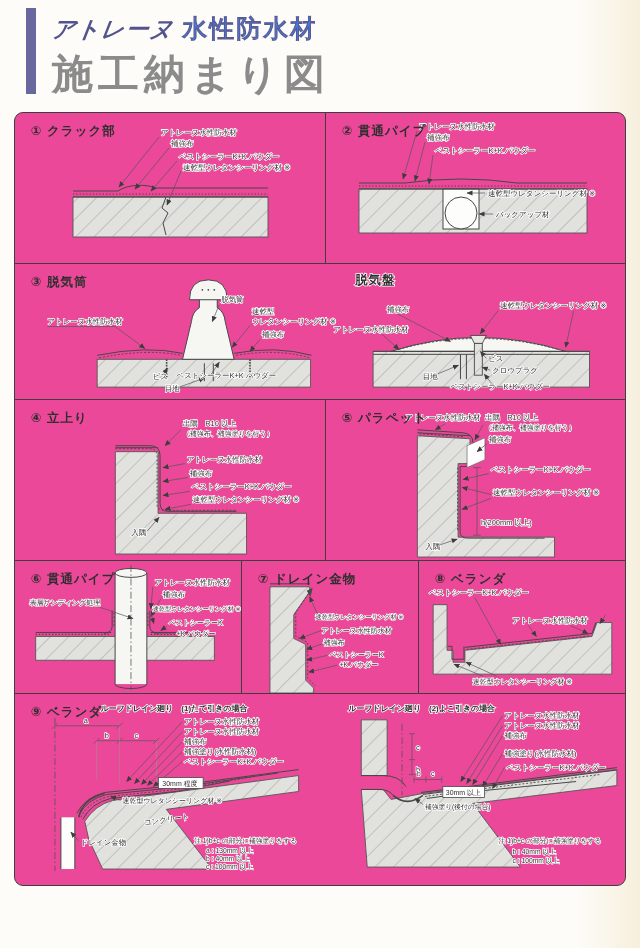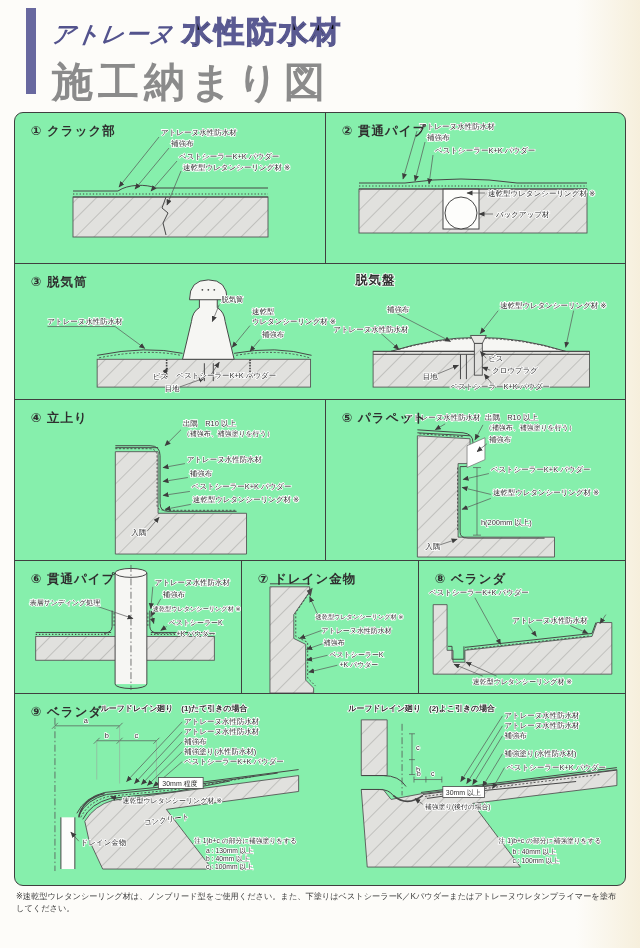--- a/index.html
+++ b/index.html
@@ -3,23 +3,23 @@
 <meta charset="utf-8">
 <style>
 *{margin:0;padding:0;box-sizing:border-box}
 html,body{width:640px;height:948px}
 body{position:relative;background:linear-gradient(90deg,#fdfcf9 0,#fdfcf9 90%,#f6efdc 100%);
 font-family:"Liberation Sans","DejaVu Sans",sans-serif;color:#333;overflow:hidden}
 .header{position:absolute;left:26px;top:8px;display:flex;align-items:flex-start}
 .vbar{width:10px;height:86px;background:#68689f;margin-right:16px}
 .brand-line{display:flex;align-items:baseline;margin-top:4px}
 .brand-script{font-style:italic;font-weight:bold;font-size:23px;color:#53538d;letter-spacing:1px;transform:skewX(-8deg)}
-.brand-product{font-weight:bold;font-size:30px;color:#000000;-webkit-text-stroke:1.2px #5a5a92;letter-spacing:2px;margin-left:8px}
+.brand-product{font-weight:normal;font-size:25px;color:#3b82f6;-webkit-text-stroke:1.2px #5a5a92;letter-spacing:2px;margin-left:8px}
 .page-title{font-size:41px;font-weight:bold;color:#8b8b8b;letter-spacing:5px;line-height:1.05;margin-top:8px}
-.sheet{position:absolute;left:14px;top:112px;width:612px;height:774px;border:1.5px solid #3f3f3f;border-radius:9px;overflow:hidden;background:#86efac}
+.sheet{position:absolute;left:14px;top:112px;width:612px;height:774px;border:1.5px solid #3f3f3f;border-radius:9px;overflow:hidden;background:#ec4899}
 .row{display:flex;border-top:1.5px solid #3f3f3f}
 .row:first-child{border-top:none}
 .r1{height:150px}.r2{height:136px}.r3{height:161px}.r4{height:133px}.r5{height:184px}
 .cell{position:relative;border-left:1.5px solid #3f3f3f;flex:1}
 .cell:first-child{border-left:none}
 .cw310{flex:0 0 310px}.cw226{flex:0 0 226px}.cw177{flex:0 0 177px}
 .panel-title{position:absolute;left:16px;top:10px;font-size:12.5px;font-weight:bold;color:#2f2f2f;letter-spacing:1px;white-space:nowrap;z-index:2}
 svg.diag{position:absolute;left:0;top:0;width:100%;height:100%}
 svg text{font-size:7.5px;fill:#2f2f2f;paint-order:stroke;stroke:#ffffff;stroke-width:1.6px;font-family:"Liberation Sans","DejaVu Sans",sans-serif}
 svg text.t12{font-size:12.5px;font-weight:bold;letter-spacing:1px}
@@ -437,14 +437,13 @@
         <text x="484" y="150" class="t68">注 1)b+c の部分に補強塗りをする</text>
         <text x="498" y="161" class="t68">b :  40mm 以上</text>
         <text x="498" y="170" class="t68">c : 100mm 以上</text>
       </svg>
     </section>
   </div>
 
 </main>
 
 <footer class="footer">
-  <p>※速乾型ウレタンシーリング材は、ノンブリード型をご使用ください。また、下塗りはベストシーラーK／Kパウダーまたはアトレーヌウレタンプライマーを塗布してください。</p>
 </footer>
 
 </body></html>

